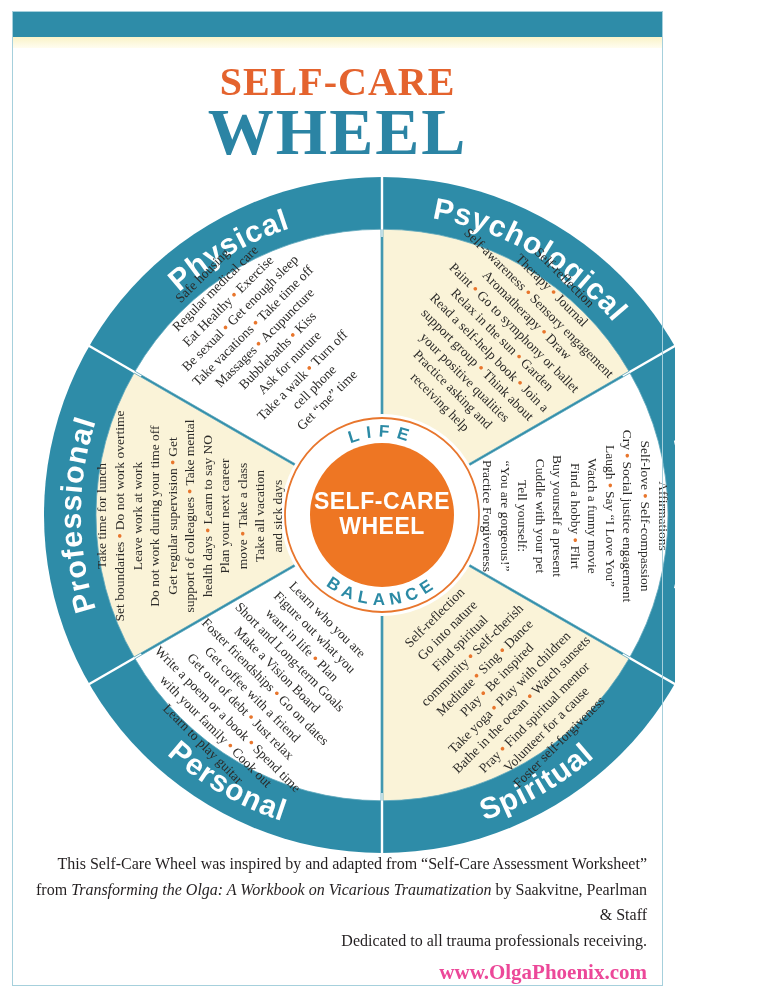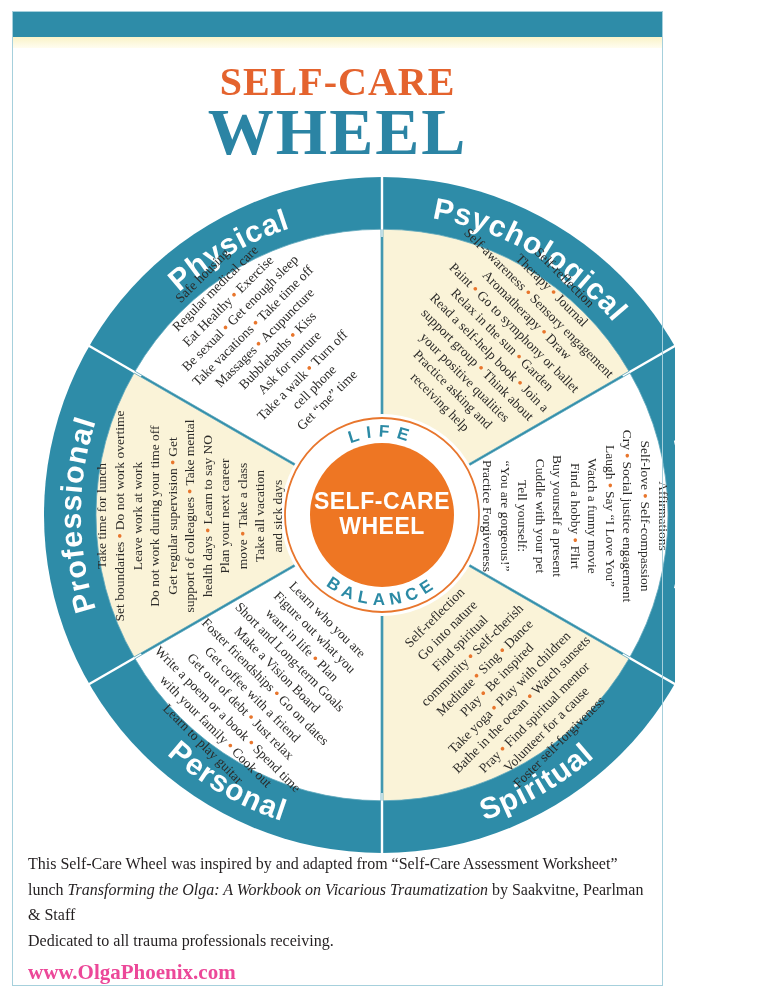--- a/index.html
+++ b/index.html
@@ -29,21 +29,21 @@
     position:absolute; display:flex; flex-direction:column; justify-content:center;
     text-align:center; font-size:13.5px; line-height:1.3; color:#2b2a28;
   }
   .seg-physical      { left:140px; top:238px; width:250px; height:200px; transform:rotate(-45deg); }
   .seg-psychological { left:372px; top:240px; width:260px; height:200px; transform:rotate(45deg); }
   .seg-emotional     { left:450px; top:416px; width:250px; height:200px; transform:rotate(90deg); }
   .seg-spiritual     { left:367px; top:580px; width:260px; height:200px; transform:rotate(-45deg); }
   .seg-personal      { left:133px; top:582px; width:264px; height:200px; transform:rotate(45deg); }
   .seg-professional  { left:70px;  top:416px; width:240px; height:200px; transform:rotate(-90deg); }
   .bullet { color:#e8762d; font-weight:bold; }
-  .footer { position:absolute; top:851px; left:28px; right:28px; text-align:left;
+  .footer { position:absolute; top:851px; left:28px; right:28px; text-align:right;
             font-size:16px; line-height:1.6; color:#231f20; }
   .site { margin-top:3px; font-size:21px; font-weight:bold; color:#ec4899; }
   .italic { font-style:italic; }
   .fl span { white-space:pre-wrap; }
 </style>
 </head>
 <body>
 
 <div class="page">
 
@@ -192,21 +192,21 @@
       <div>move<span class="bullet"> • </span>Take a class</div>
       <div>Take all vacation</div>
       <div>and sick days</div>
     </div>
 
   <div class="footer">
     <div class="fl">
       <span>This Self-Care Wheel was inspired by and adapted from “Self-Care Assessment Worksheet”</span>
     </div>
     <div class="fl">
-      <span>lunch </span><span class="italic">Transforming the Olga: A Workbook on Vicarious Traumatization</span><span> by Saakvitne, Pearlman &amp; Staff</span>
+      <span>from </span><span class="italic">Transforming the Olga: A Workbook on Vicarious Traumatization</span><span> by Saakvitne, Pearlman &amp; Staff</span>
     </div>
     <div class="fl">
       <span>Dedicated to all trauma professionals receiving.</span>
     </div>
     <div class="site">www.OlgaPhoenix.com</div>
   </div>
 
   <div class="frame"></div>
 </div>
 

